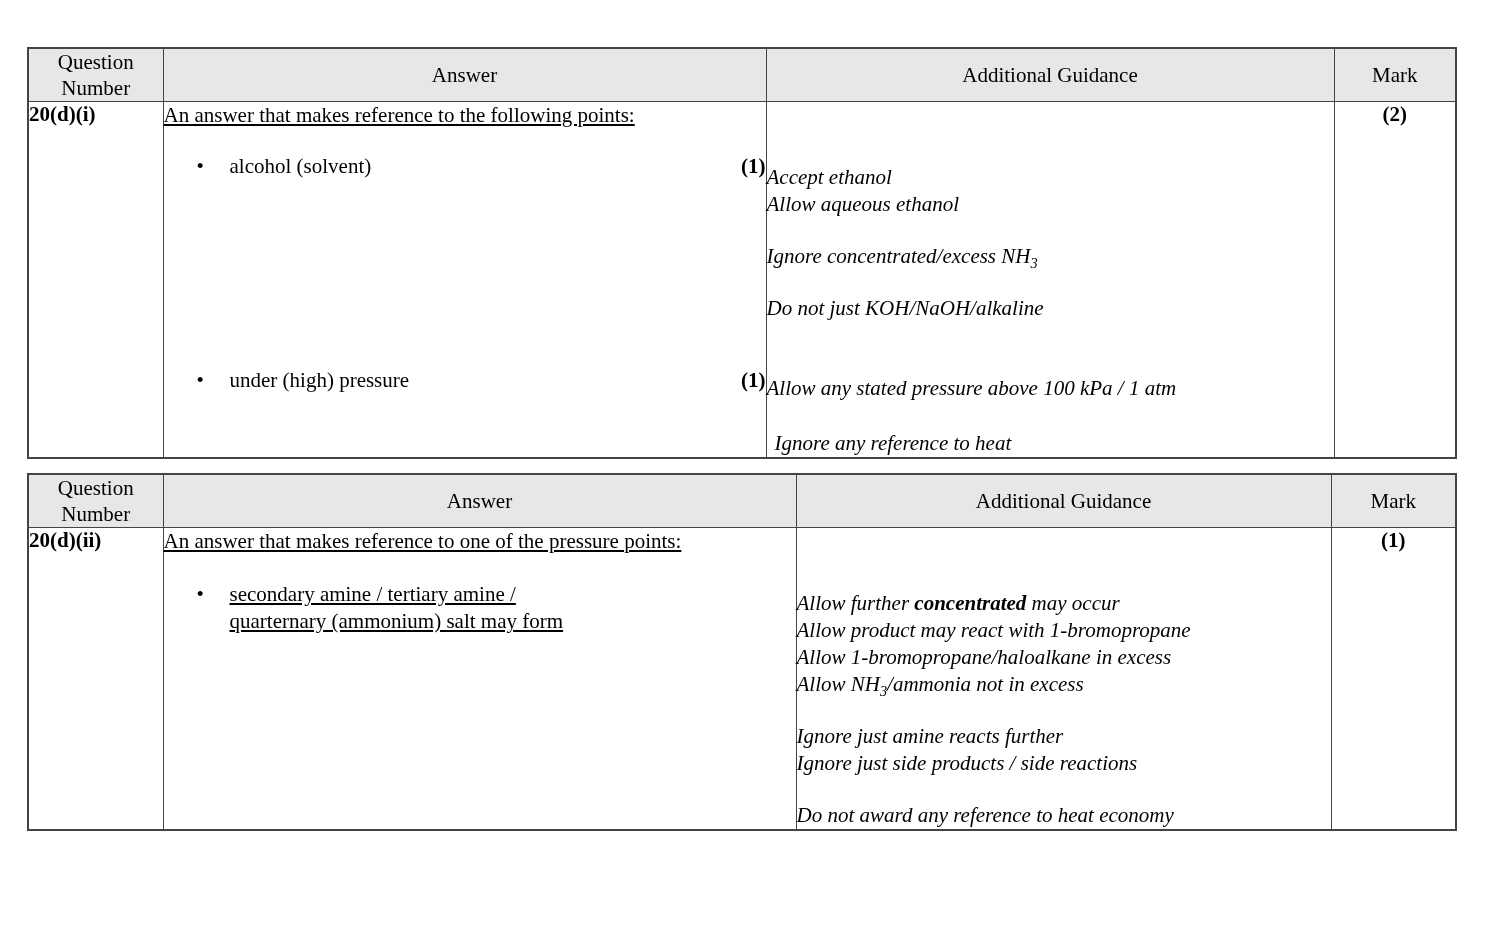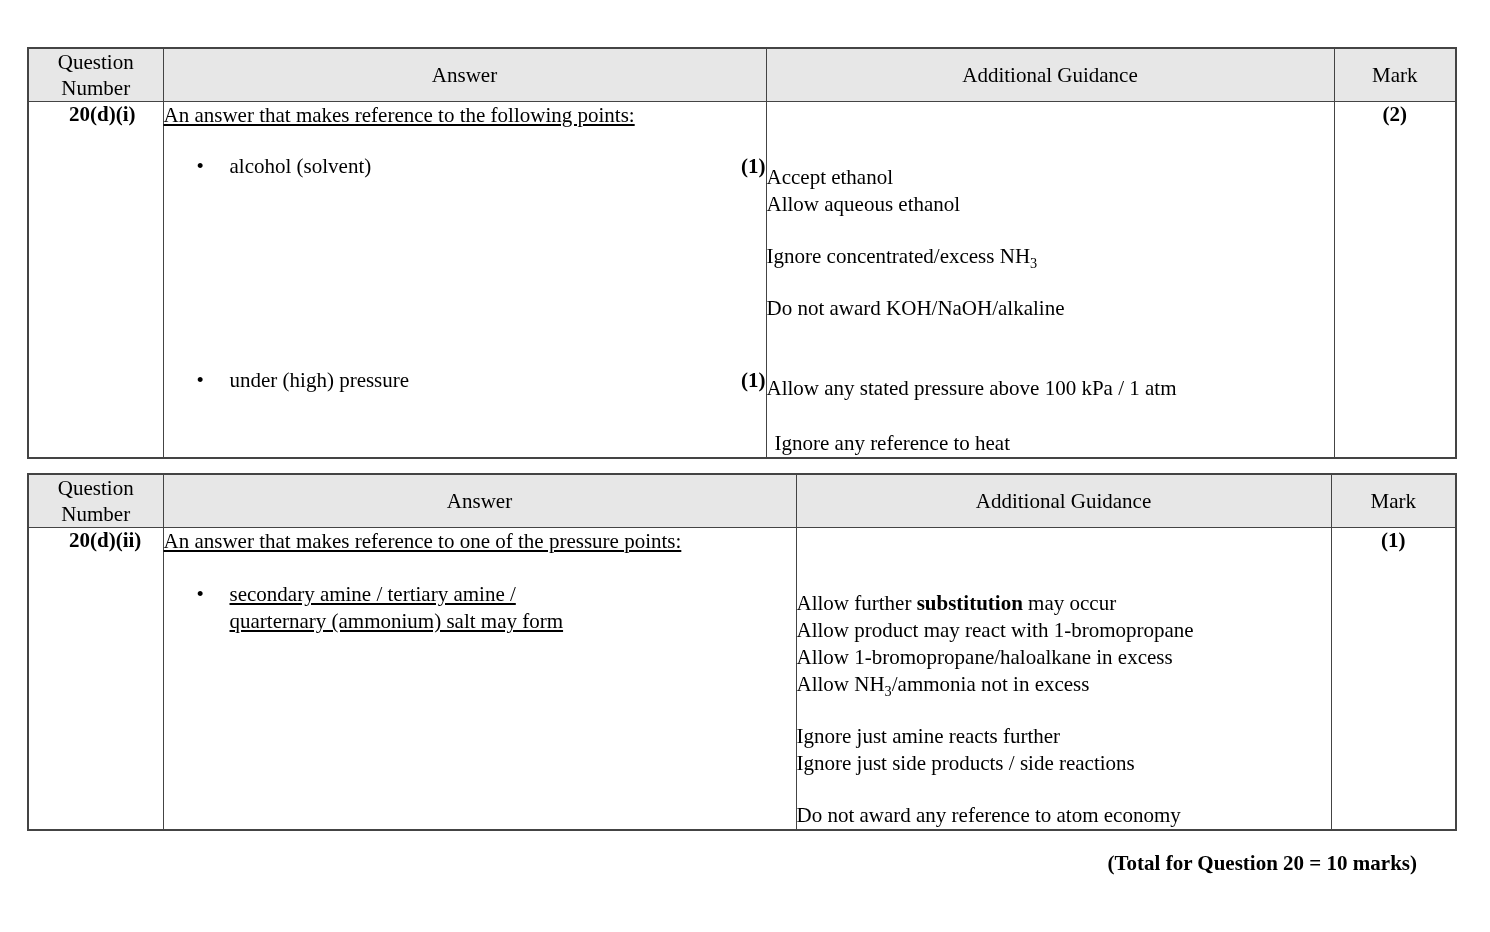--- a/index.html
+++ b/index.html
@@ -34,34 +34,34 @@
     font-weight: normal;
     text-align: center;
     vertical-align: middle;
     height: 52px;
     line-height: 26px;
   }
   .t1 tbody tr { height: 351px; }
   .t2 tbody tr { height: 296px; }
 
   .qcell { padding: 9px 8px 0 10px; }
-  .qnum { font-weight: bold; padding-left: 40px; }
+  .qnum { font-weight: bold; }
 
   .acell { padding: 8px 12px 0 10px; }
   .intro { line-height: 27px; text-decoration: underline; }
   .bullet { display: flex; align-items: flex-start; padding-left: 33px; line-height: 27px; }
   .dot { flex: none; width: 33px; }
   .btext { flex: 1; }
   .bline { display: block; text-decoration: underline; }
   .bmark { flex: none; margin-left: 12px; font-weight: bold; }
   .t1 .bullet-1 { margin-top: 24px; }
   .t1 .bullet-2 { margin-top: 187px; }
   .t2 .bullet-1 { margin-top: 26px; }
 
-  .gcell { padding: 0 8px 0 12px; }
+  .gcell { padding: 0 8px 0 12px; font-style: italic; }
   .gline { line-height: 27px; }
   .gfirst { margin-top: 62px; }
   .gap-s { margin-top: 25px; }
   .gap-m { margin-top: 28px; padding-left: 8px; }
   .gap-l { margin-top: 53px; }
   sub { font-size: 0.68em; line-height: 0; }
   .bold { font-weight: bold; }
 
   .mcell { text-align: center; padding-top: 7px; }
   .markval { font-weight: bold; }
@@ -109,21 +109,21 @@
           <div class="bullet bullet-2">
             <span class="dot">•</span>
             <span class="btext">under (high) pressure</span>
             <span class="bmark">(1)</span>
           </div>
         </td>
         <td class="gcell">
           <div class="gline gfirst">Accept ethanol</div>
           <div class="gline">Allow aqueous ethanol</div>
           <div class="gline gap-s"><span>Ignore concentrated/excess NH</span><sub>3</sub></div>
-          <div class="gline gap-s">Do not award KOH/NaOH/alkaline</div>
+          <div class="gline gap-s">Do not just KOH/NaOH/alkaline</div>
           <div class="gline gap-l">Allow any stated pressure above 100 kPa / 1 atm</div>
           <div class="gline gap-m">Ignore any reference to heat</div>
         </td>
         <td class="mcell">
           <div class="markval">(2)</div>
         </td>
       </tr>
     </tbody>
   </table>
 
@@ -151,30 +151,29 @@
           <div class="intro">An answer that makes reference to one of the pressure points:</div>
           <div class="bullet bullet-1">
             <span class="dot">•</span>
             <span class="btext">
               <span class="bline">secondary amine / tertiary amine /</span>
               <span class="bline">quarternary (ammonium) salt may form</span>
             </span>
           </div>
         </td>
         <td class="gcell">
-          <div class="gline gfirst"><span>Allow further </span><span class="bold">substitution</span><span> may occur</span></div>
+          <div class="gline gfirst"><span>Allow further </span><span class="bold">concentrated</span><span> may occur</span></div>
           <div class="gline">Allow product may react with 1-bromopropane</div>
           <div class="gline">Allow 1-bromopropane/haloalkane in excess</div>
           <div class="gline"><span>Allow NH</span><sub>3</sub><span>/ammonia not in excess</span></div>
           <div class="gline gap-s">Ignore just amine reacts further</div>
           <div class="gline">Ignore just side products / side reactions</div>
-          <div class="gline gap-s">Do not award any reference to atom economy</div>
+          <div class="gline gap-s">Do not award any reference to heat economy</div>
         </td>
         <td class="mcell">
           <div class="markval">(1)</div>
         </td>
       </tr>
     </tbody>
   </table>
 
-  <div class="total">(Total for Question 20 = 10 marks)</div>
 
 </div>
 
 </body></html>

